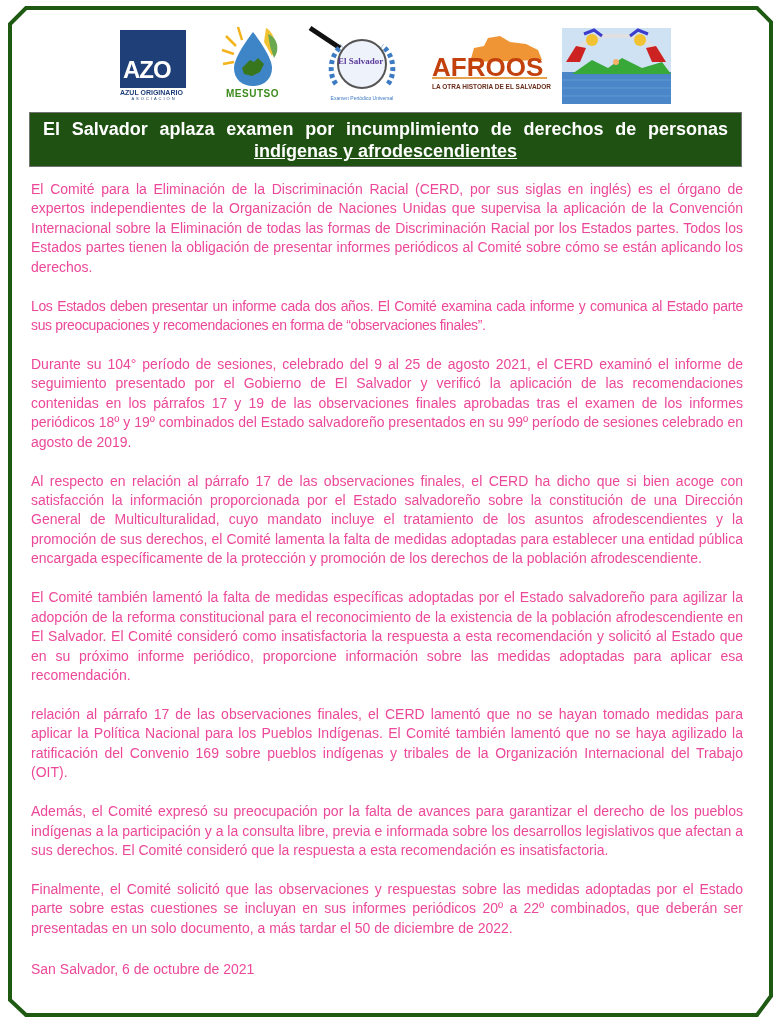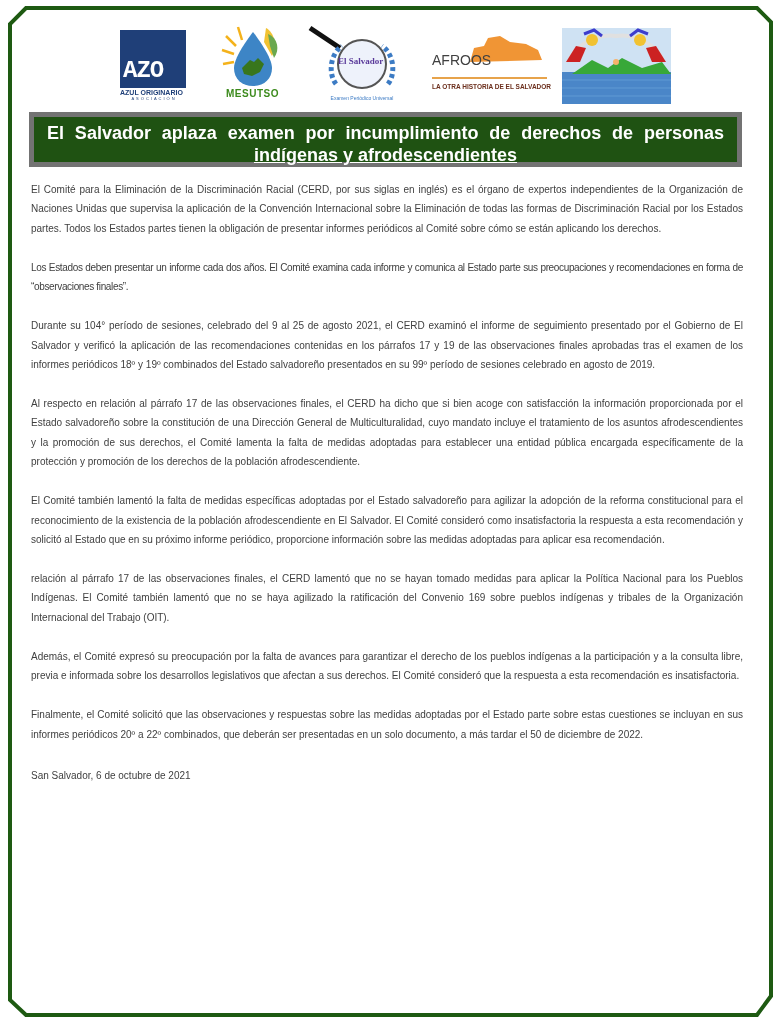--- a/index.html
+++ b/index.html
@@ -12,53 +12,53 @@
     }
 
     .logos {
       position: absolute; left: 0; top: 24px; width: 783px; height: 82px;
     }
     .logo { position: absolute; top: 0; }
 
     
     .logo-azo { left: 120px; top: 6px; width: 68px; height: 66px; }
     .azo-box { width: 66px; height: 58px; background: #1f3f78; position: relative; }
-    .azo-text { position: absolute; left: 3px; bottom: 4px; color: #fff; font-weight: bold; font-size: 24px; letter-spacing: -1px; font-family: Liberation Mono, monospace; }
+    .azo-text { position: absolute; left: 3px; bottom: 4px; color: #fff; font-weight: bold; font-size: 24px; letter-spacing: -1px; font-family: Liberation Sans, sans-serif; }
     .azo-sub { font-size: 7px; color: #1f3f78; font-weight: bold; white-space: nowrap; margin-top: 1px; }
     .azo-sub2 { font-size: 4px; color: #1f3f78; letter-spacing: 2px; text-align: center; }
 
     
     .logo-mesutso { left: 220px; top: 0; width: 66px; height: 80px; text-align: center; }
     .mesutso-label { position: absolute; left: 6px; top: 64px; font-size: 10px; font-weight: bold; color: #3d8b1d; letter-spacing: 0.5px; }
 
     
     .logo-un { left: 306px; top: 0; width: 92px; height: 80px; }
     .un-label { position: absolute; left: 32px; top: 32px; font-size: 9px; font-family: "Liberation Serif", serif; font-weight: bold; color: #5a3a9a; }
 
     
     .logo-afroos { left: 430px; top: 10px; width: 122px; height: 64px; }
-    .afroos-text { position: absolute; left: 2px; top: 18px; font-size: 14px; font-weight: normal; color: #404040; letter-spacing: 0px; }
+    .afroos-text { position: absolute; left: 2px; top: 18px; font-size: 26px; font-weight: bold; color: #c2410c; letter-spacing: 0px; }
     .afroos-line { position: absolute; left: 2px; top: 43px; width: 115px; height: 2px; background: #e7a34b; }
     .afroos-sub { position: absolute; left: 2px; top: 49px; font-size: 6.5px; font-weight: bold; color: #6b2e1c; white-space: nowrap; }
 
     
     .logo-muina { left: 562px; top: 4px; width: 109px; height: 76px; overflow: hidden; }
 
     .title-box {
       position: absolute; left: 29px; top: 112px; width: 713px; height: 55px;
-      background: #1f5212; border: 5px solid #737373;
+      background: #1f5212; border: 1px solid #737373;
       color: #ffffff; font-weight: bold; font-size: 18px; line-height: 22px;
       text-align: center; padding-top: 5px;
     }
     .title-box .line1 { display: block; text-align: justify; text-align-last: justify; padding: 0 13px; }
     .title-box .line2 { display: block; text-decoration: underline; }
 
     .content {
       position: absolute; left: 31px; top: 180px; width: 712px;
-      font-size: 10px; line-height: 19.4px; color: #404040;
+      font-size: 14px; line-height: 19.4px; color: #ec4899;
     }
     .content p { text-align: justify; margin-bottom: 19.6px; }
     .content p.tight { letter-spacing: -0.35px; }
     .content p.sign { text-align: left; margin-top: 0; margin-bottom: 0; padding-top: 2px; }
   </style>
 </head>
 <body>
 
 <svg class="frame" width="783" height="1024" viewBox="0 0 783 1024">
   <path d="M26,8 L757,8 L771,22 L771,996 L757,1015 L26,1015 L10,1000 L10,24 Z" fill="none" stroke="#1e5a12" stroke-width="4" stroke-linejoin="miter"></path>

